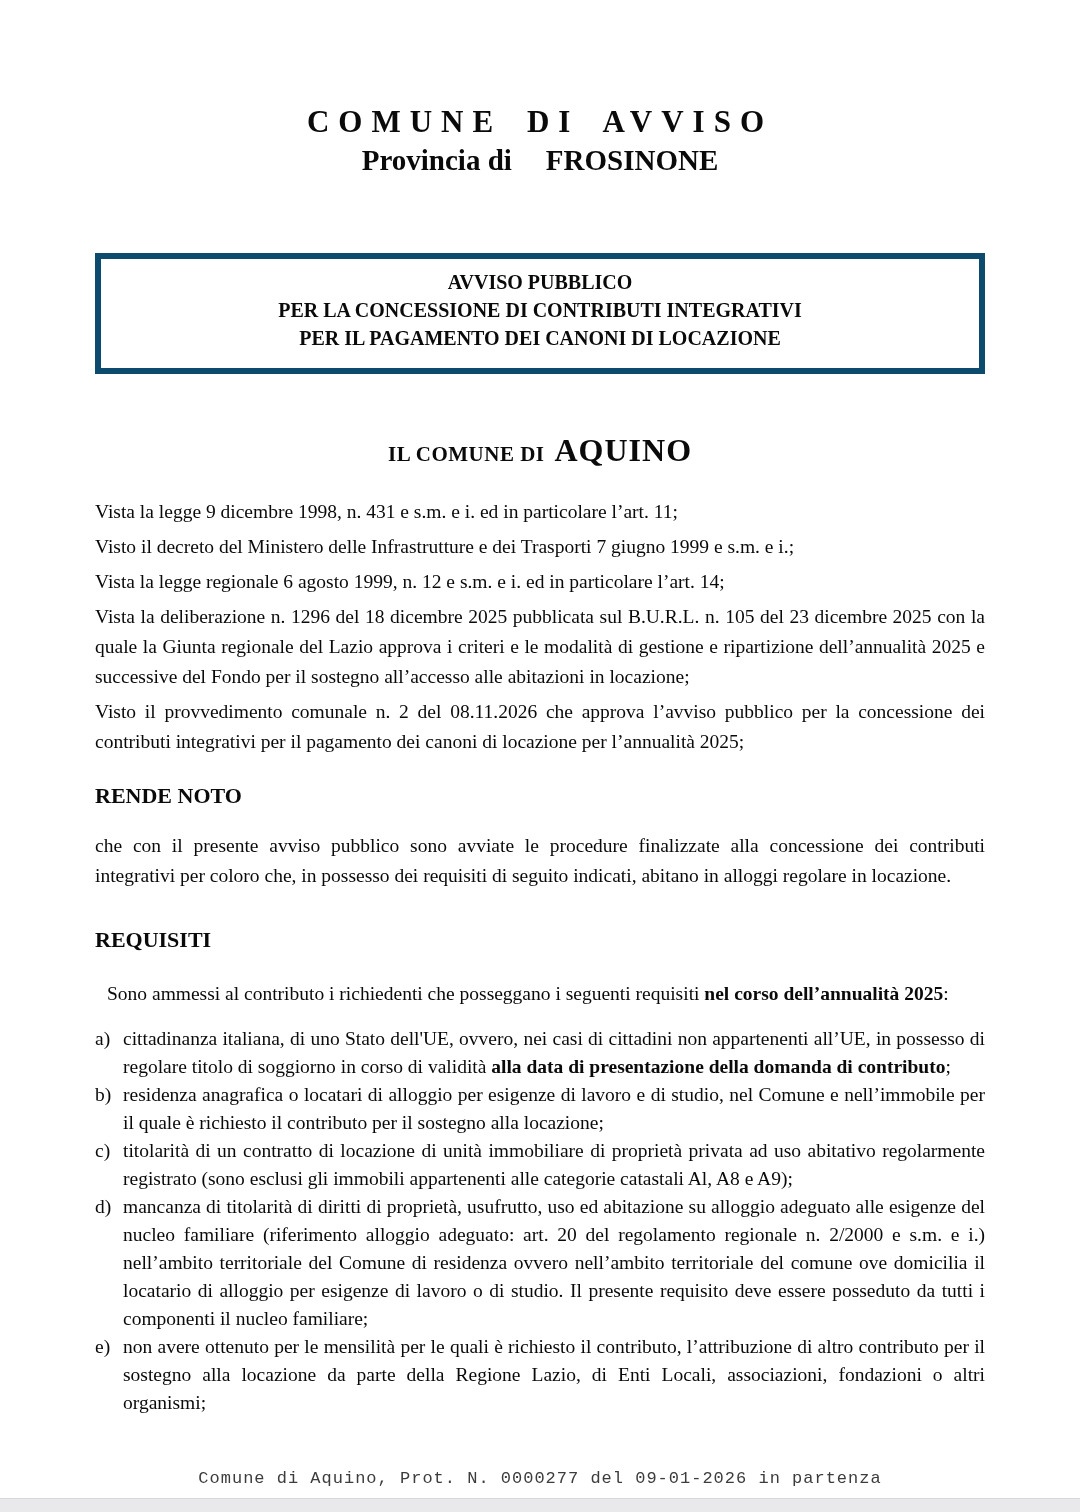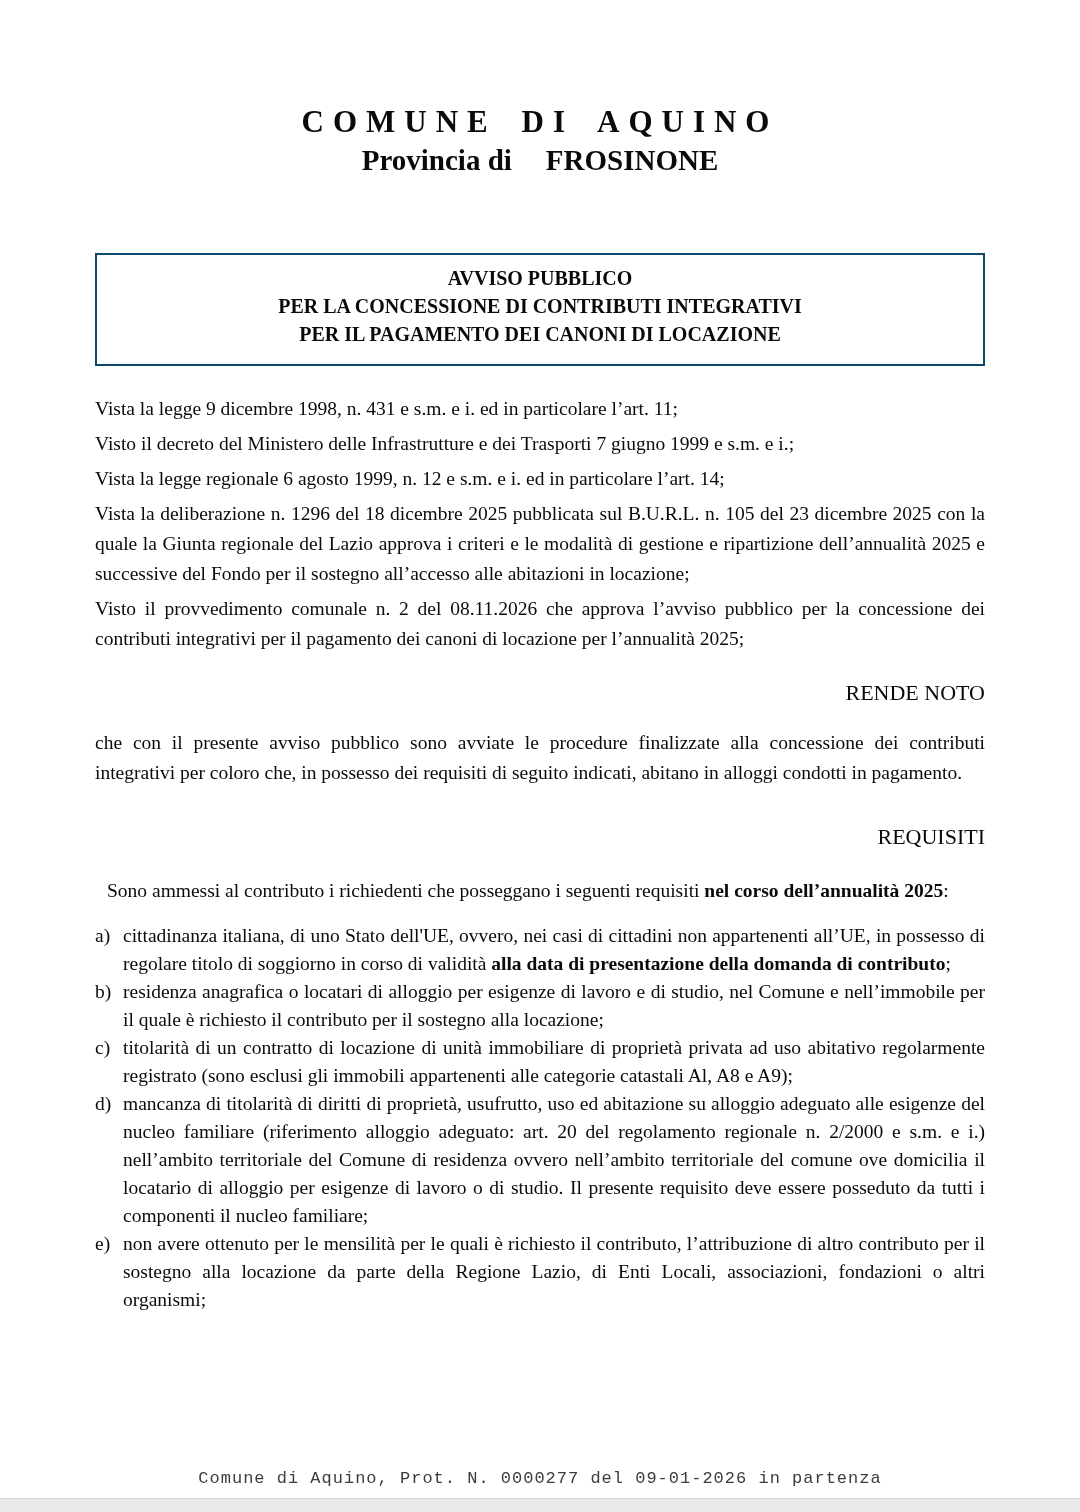--- a/index.html
+++ b/index.html
@@ -25,21 +25,21 @@
   .province-line{
     margin-top:4px;
     text-align:center;
     font-size:29px;
     font-weight:700;
   }
   .province-line .prefix{margin-right:34px;}
   
   .notice-box{
     margin-top:76px;
-    border:2px solid #0c4a6e;
+    border:6px solid #0c4a6e;
     padding:9px 10px 16px 10px;
     text-align:center;
     font-weight:700;
     font-size:20px;
     line-height:28px;
   }
   
   .subject{
     margin-top:58px;
     text-align:center;
@@ -49,22 +49,22 @@
   .subject .name{font-size:32px;letter-spacing:1px;margin-left:10px;}
   
   .premises{margin-top:28px;}
   .para{
     font-size:19.5px;
     line-height:30px;
     text-align:justify;
     margin:0 0 5px 0;
   }
   .heading{
-    text-align:right;
-    font-weight:400;
+    text-align:left;
+    font-weight:700;
     font-size:22px;
     margin-top:26px;
     margin-bottom:20px;
   }
   .rn-para1{margin-top:22px;}
   .rn-para2{margin-top:14px;}
   .deadline{font-weight:700;font-size:23px;}
   .req-heading{margin-top:36px;margin-bottom:0;}
   .req-intro{margin-top:26px;margin-left:12px;}
   b.inline{font-weight:700;}
@@ -101,44 +101,47 @@
     background:#e9e9ec;
     border-top:1px solid #d8d8dc;
   }
 </style>
 </head>
 <body>
 
 <div class="page">
   <div class="content">
 
-    <div class="muni-title">COMUNE DI AQUINO</div>
+    <div class="muni-title">COMUNE DI AVVISO</div>
 
     <div class="province-line">
       <span class="prefix">Provincia di</span><span>FROSINONE</span>
     </div>
 
     <div class="notice-box">
       <div>AVVISO PUBBLICO</div>
       <div>PER LA CONCESSIONE DI CONTRIBUTI INTEGRATIVI</div>
       <div>PER IL PAGAMENTO DEI CANONI DI LOCAZIONE</div>
     </div>
 
+    <div class="subject">
+      <span class="prefix">IL COMUNE DI</span><span class="name">AQUINO</span>
+    </div>
 
     <div class="premises">
       <p class="para">Vista la legge 9 dicembre 1998, n. 431 e s.m. e i. ed in particolare l’art. 11;</p>
       <p class="para">Visto il decreto del Ministero delle Infrastrutture e dei Trasporti 7 giugno 1999 e s.m. e i.;</p>
       <p class="para">Vista la legge regionale 6 agosto 1999, n. 12 e s.m. e i. ed in particolare l’art. 14;</p>
       <p class="para">Vista la deliberazione n. 1296 del 18 dicembre 2025 pubblicata sul B.U.R.L. n. 105 del 23 dicembre 2025 con la quale la Giunta regionale del Lazio approva i criteri e le modalità di gestione e ripartizione dell’annualità 2025 e successive del Fondo per il sostegno all’accesso alle abitazioni in locazione;</p>
       <p class="para">Visto il provvedimento comunale n. 2 del 08.11.2026 che approva l’avviso pubblico per la concessione dei contributi integrativi per il pagamento dei canoni di locazione per l’annualità 2025;</p>
     </div>
 
     <div class="heading">RENDE NOTO</div>
 
-    <p class="para rn-para1">che con il presente avviso pubblico sono avviate le procedure finalizzate alla concessione dei contributi integrativi per coloro che, in possesso dei requisiti di seguito indicati, abitano in alloggi condotti in pagamento.</p>
+    <p class="para rn-para1">che con il presente avviso pubblico sono avviate le procedure finalizzate alla concessione dei contributi integrativi per coloro che, in possesso dei requisiti di seguito indicati, abitano in alloggi regolare in locazione.</p>
 
 
     <div class="heading req-heading">REQUISITI</div>
 
     <p class="para req-intro"><span>Sono ammessi al contributo i richiedenti che posseggano i seguenti requisiti </span><b class="inline">nel corso dell’annualità 2025</b><span>:</span></p>
 
     <div class="req-list">
 
       <div class="req-item">
         <span class="label">a)</span>

